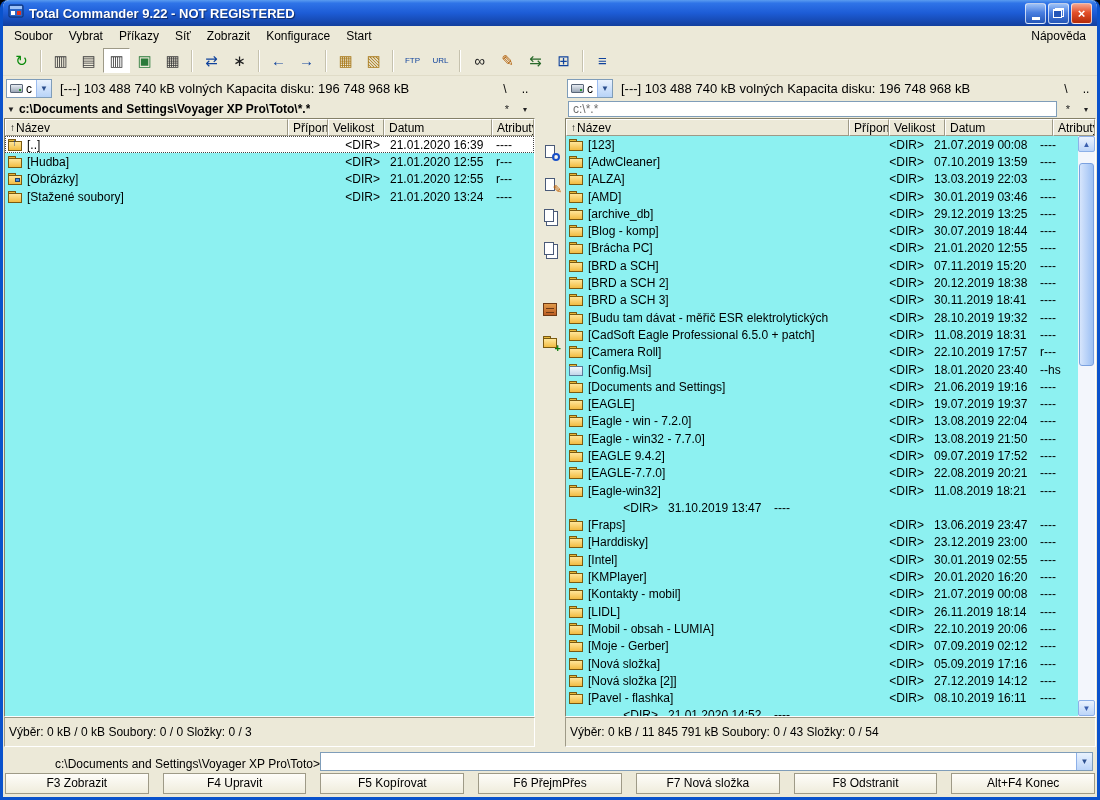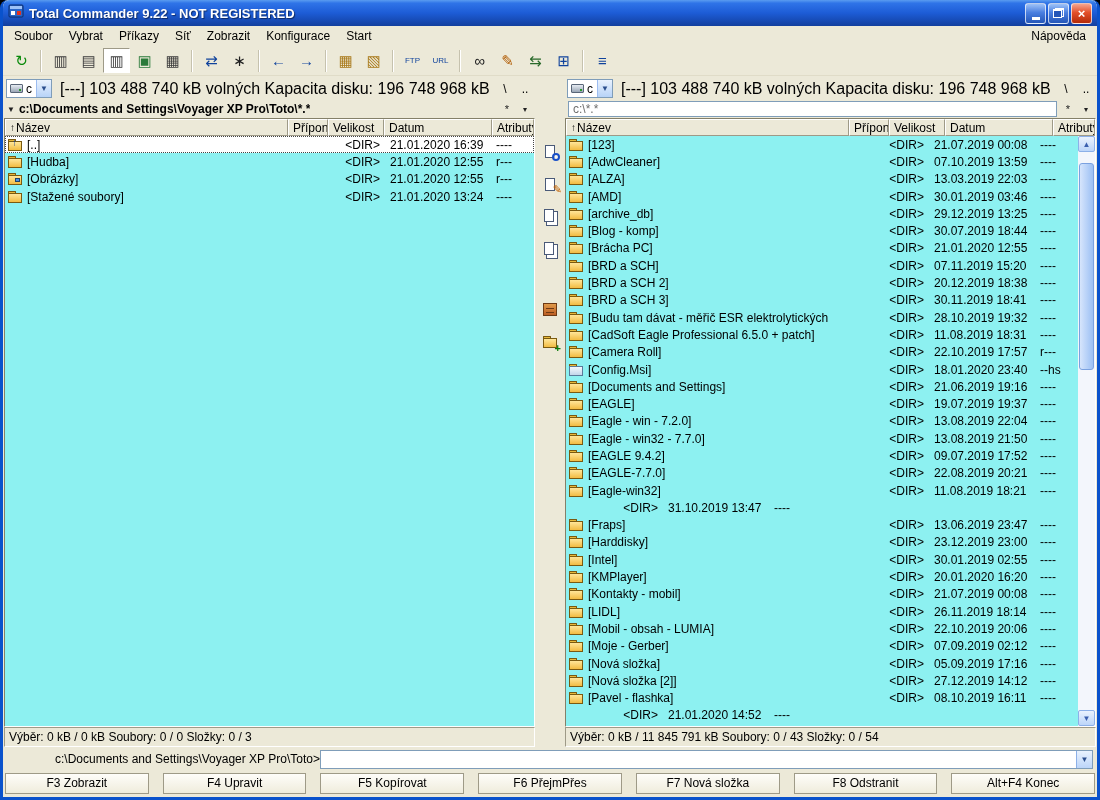--- a/index.html
+++ b/index.html
@@ -44,21 +44,21 @@
   .mi-cab{width:14px;height:13px;background:linear-gradient(#e09a4a,#bc5e24);border:1px solid #6e3a14;position:relative}
   .mi-cab::after{content:"";position:absolute;left:2px;right:2px;top:4px;height:1px;background:#6e3a14;box-shadow:0 4px 0 #6e3a14}
   .mi-plus{position:absolute;right:0;bottom:-2px;font-size:11px;font-weight:bold;color:#0a7a0a;font-style:normal}
   
   .drivebar{height:23px;flex:none;display:flex;align-items:center;gap:4px;padding:1px 2px}
   .drive-combo{width:46px;height:19px;background:#fff;border:1px solid #7f9db9;display:flex;align-items:center;padding-left:3px;gap:3px;flex:none}
   .drive-ico{width:13px;height:9px;background:linear-gradient(#e6ebf2,#9aa6b6);border:1px solid #5a6678;border-radius:1px;position:relative;flex:none}
   .drive-ico::after{content:"";position:absolute;right:1px;bottom:1px;width:2px;height:2px;background:#2a9a2a}
   .drive-letter{font-size:12px}
   .combo-arrow{margin-left:auto;width:15px;height:17px;background:linear-gradient(180deg,#e9f2fe,#b7d3f8);border-left:1px solid #9dbdf0;color:#2c4f8e;font-size:8px;display:flex;align-items:center;justify-content:center}
-  .drive-info{flex:1;font-size:16px;white-space:nowrap;overflow:hidden;padding-left:4px}
+  .drive-info{flex:1;font-size:13px;white-space:nowrap;overflow:hidden;padding-left:4px}
   .mini-btn{min-width:16px;height:17px;padding:0 4px;background:transparent;border:none;font-size:12px;font-family:inherit}
   
   .pathrow{height:18px;flex:none;display:flex;align-items:center;gap:4px;padding:0 3px;font-size:12px}
   .path-drop{font-size:8px;color:#222}
   .path-text{font-weight:bold;white-space:nowrap;overflow:hidden}
   .path-box{flex:1;height:16px;background:#fff;border:1px solid #7f9db9;color:#6e6e6e;display:flex;align-items:center;padding-left:4px;white-space:nowrap;overflow:hidden;min-width:0}
   .spacer{flex:1}
   .path-btn{width:14px;text-align:center;background:transparent;border:none;font-size:11px;color:#222;flex:none}
   .path-btn.dd{font-size:8px}
   
@@ -84,23 +84,23 @@
   .ficon::after{content:"";position:absolute;top:2px;left:0;right:1px;bottom:0;background:linear-gradient(180deg,#ffe699,#f2bc42);border:1px solid #7a5a10}
   .f-system::after{background:linear-gradient(180deg,#f4f8fd,#c2d6ea);border-color:#5a7a9a}
   .uparr{position:absolute;z-index:2;left:4px;top:-2px;font-size:10px;font-weight:bold;color:#0a3c9c;font-style:normal}
   .imgdot{position:absolute;z-index:2;right:3px;top:5px;width:5px;height:4px;background:#4a90e2;border:1px solid #224466}
   
   .vsb{width:17px;flex:none;display:flex;flex-direction:column;background:#eef3fb}
   .sb-btn{height:16px;flex:none;background:linear-gradient(180deg,#e9f2fe,#bcd5f9);border:1px solid #8cb0e8;border-radius:2px;color:#3a5fae;font-size:8px;display:flex;align-items:center;justify-content:center}
   .sb-track{flex:1;position:relative;background:#f3f6fc}
   .sb-thumb{position:absolute;left:1px;right:1px;top:2%;height:37%;background:linear-gradient(90deg,#d6e5fc,#9cc0f4);border:1px solid #7aa1e0;border-radius:3px}
   
-  .statusbar{height:20px;flex:none;display:flex;align-items:center;padding-left:4px;font-size:12px;background:#ece9d8;border:1px solid;border-color:#9e9a87 #fff #fff #9e9a87;white-space:nowrap;overflow:hidden}
-  
-  .cmdbar{height:24px;flex:none;display:flex;align-items:center;padding:0 4px 0 52px;gap:0}
+  .statusbar{height:30px;flex:none;display:flex;align-items:center;padding-left:4px;font-size:12px;background:#ece9d8;border:1px solid;border-color:#9e9a87 #fff #fff #9e9a87;white-space:nowrap;overflow:hidden}
+  
+  .cmdbar{height:24px;flex:none;display:flex;align-items:flex-end;padding:0 4px 0 52px;gap:0}
   .prompt{font-size:12px;white-space:nowrap}
   .cmdwrap{flex:1;display:flex;height:19px;border:1px solid #7f9db9;background:#fff;min-width:0}
   .cmdwrap input{flex:1;border:0;outline:0;font:12px "Liberation Sans",sans-serif;padding:0 3px;min-width:0}
   .cmd-drop{width:16px;flex:none;background:linear-gradient(180deg,#e9f2fe,#bcd5f9);border-left:1px solid #8cb0e8;font-size:8px;color:#2c4f8e;display:flex;align-items:center;justify-content:center}
   
   .fnbar{height:26px;flex:none;display:flex;align-items:center;padding:0 2px 2px 2px;gap:14px}
   .fn-btn{flex:1;height:21px;background:linear-gradient(#fefdf9,#efecdc);border:1px solid #9e9a87;font-size:12px;font-family:inherit;white-space:nowrap;overflow:hidden}
 </style>
 </head>
 <body>

